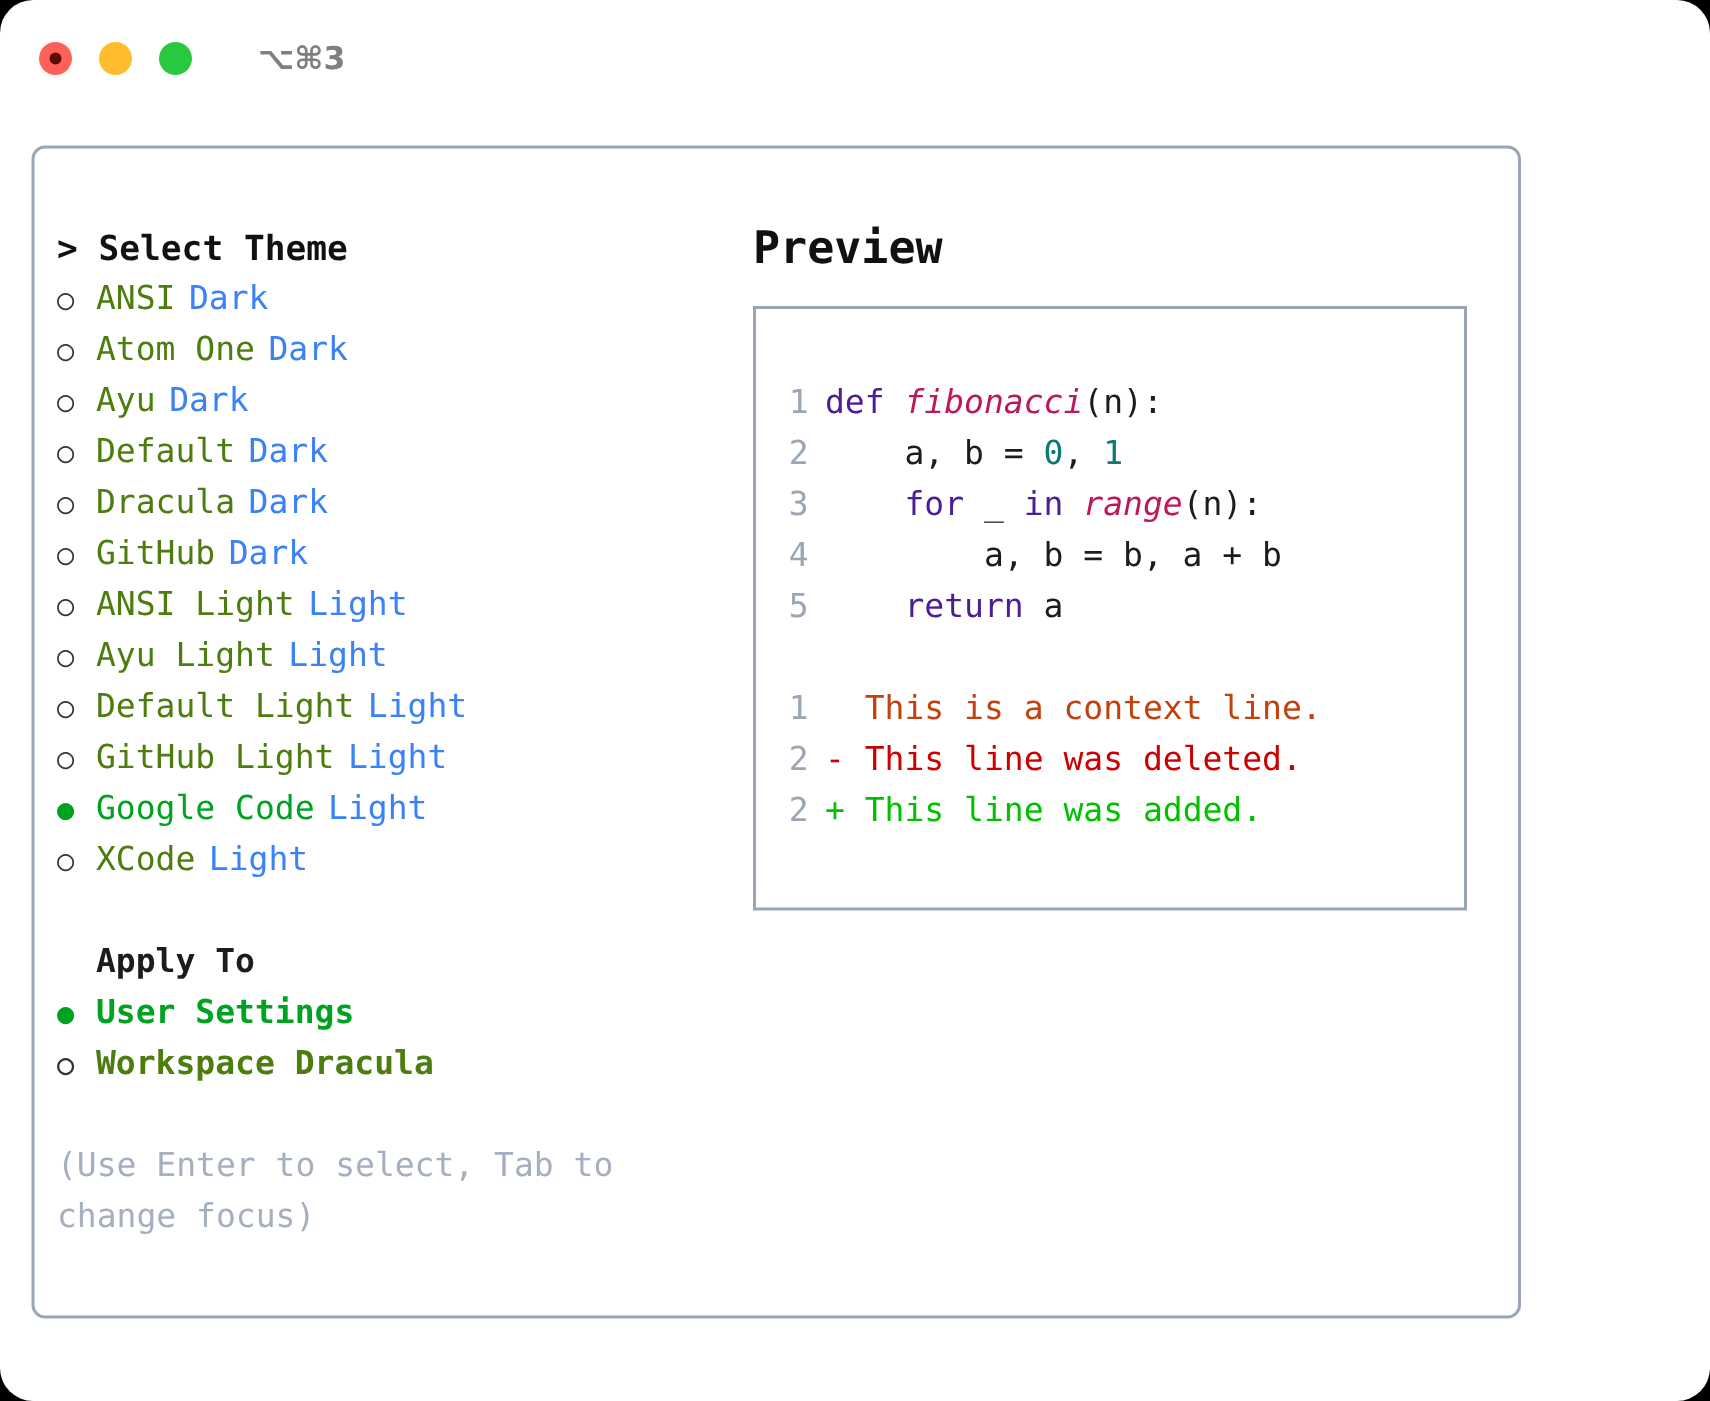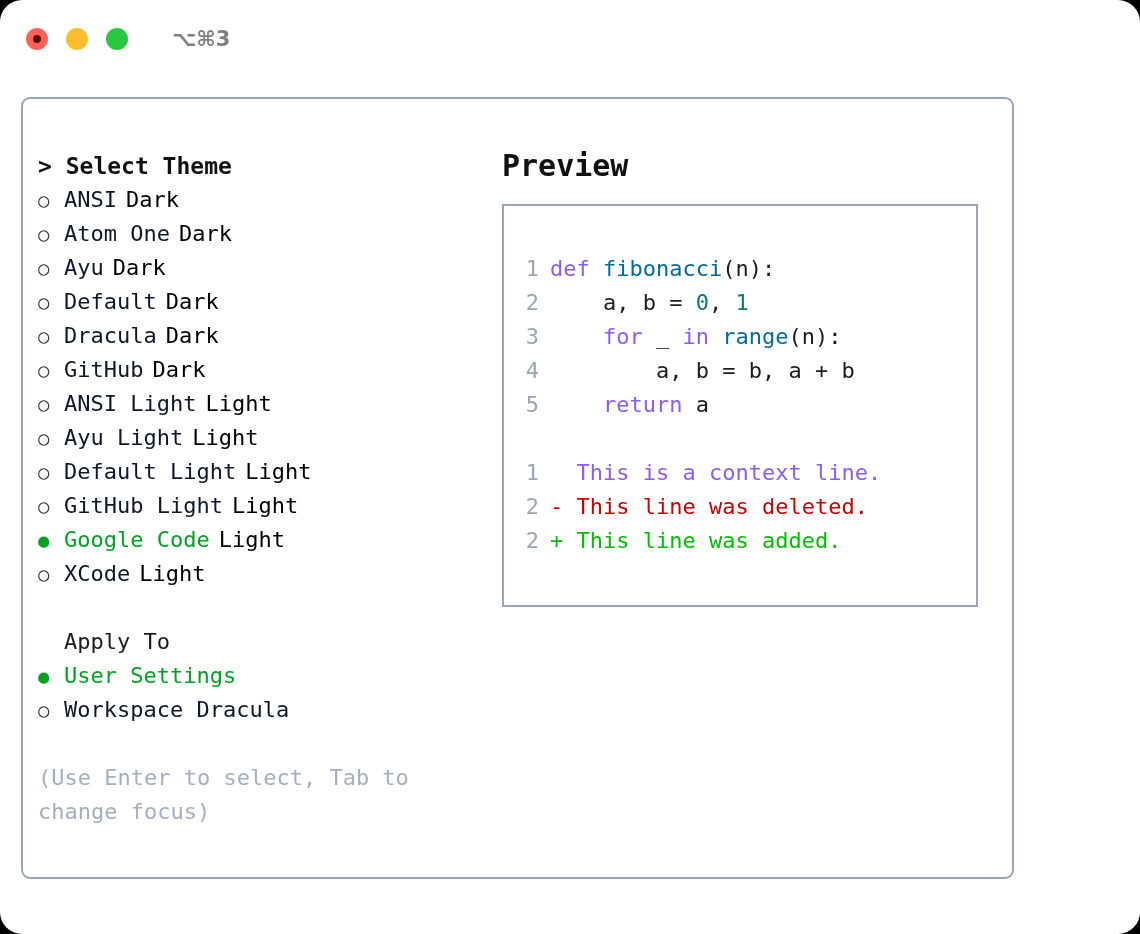--- a/index.html
+++ b/index.html
@@ -117,32 +117,33 @@
     flex: 0 0 26px;
     font-size: 19px;
     color: #333333;
     line-height: 34px;
   }
   .bullet.selected {
     color: #00a321;
     font-size: 19px;
   }
   .opt-label {
-    color: #0f172a;
+    color: #4d7c0f;
   }
   .opt-row.selected .opt-label {
     color: #00a321;
   }
   .opt-tag {
-    color: #000000;
+    color: #3b82f6;
     margin-left: 9px;
   }
 
   .subsection {
     margin-top: 34px;
+    font-weight: bold;
   }
   .sub-header {
     font-size: 22px;
     color: #1c1c1c;
     line-height: 34px;
     padding-left: 26px;
     white-space: pre;
   }
 
   .hint {
@@ -187,27 +188,27 @@
   .ln {
     width: 46px;
     flex: 0 0 46px;
     text-align: right;
     color: #9aa5b5;
     padding-right: 11px;
     box-sizing: border-box;
   }
   .code-body { color: #1c1c1c; }
 
-  .tok-kw   { color: #8b5cf6; }
-  .tok-fn   { color: #0369a1; }
+  .tok-kw   { color: #4c1d95; }
+  .tok-fn   { color: #be185d; font-style: italic; }
   .tok-num  { color: #0b7a72; }
   .tok-plain{ color: #1c1c1c; }
 
   .diff-gap { height: 34px; }
-  .diff-ctx { color: #8b5cf6; }
+  .diff-ctx { color: #c2410c; }
   .diff-del { color: #cc0000; }
   .diff-add { color: #00c000; }
 </style>
 </head>
 <body>
 
 <div class="app-window">
 
   <div class="titlebar">
     <div class="traffic-lights">

